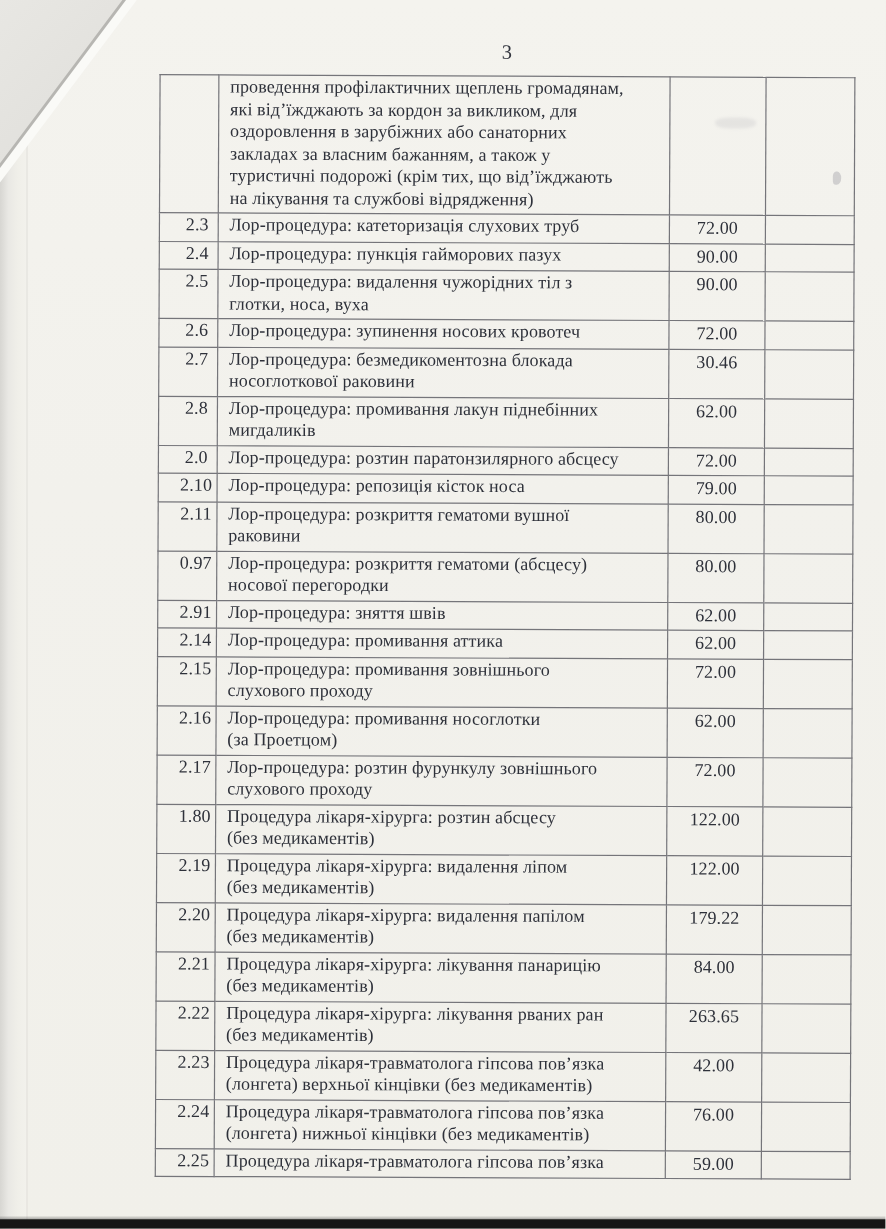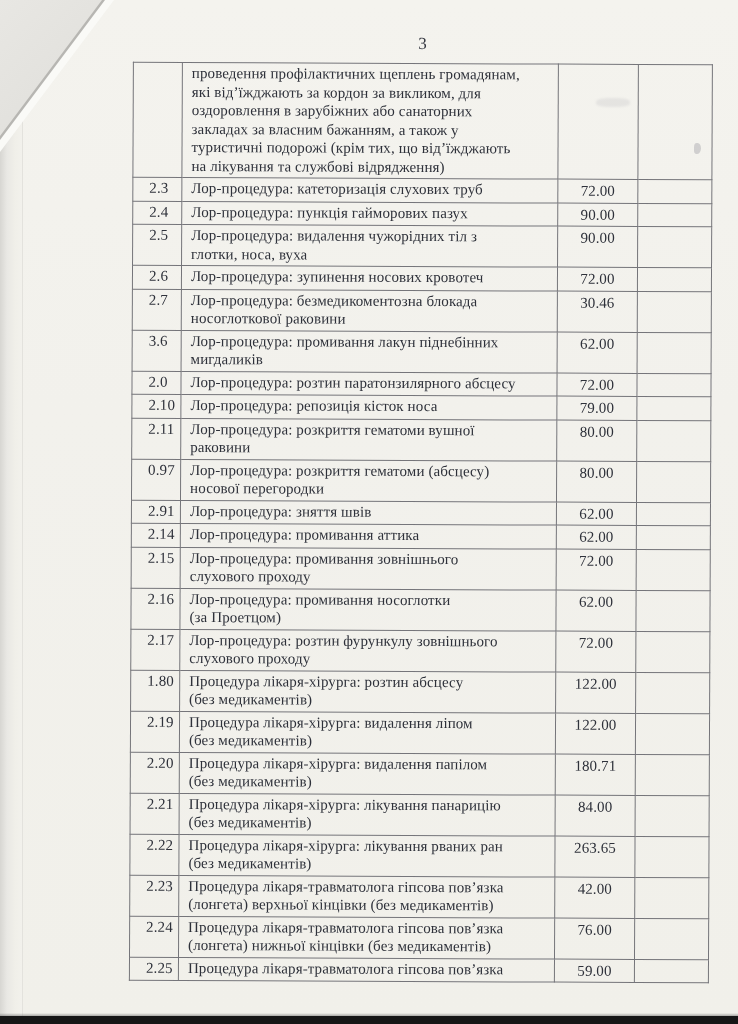--- a/index.html
+++ b/index.html
@@ -88,21 +88,21 @@
     line-height: 18.5px;
     color: #2e313a;
     letter-spacing: 0.1px;
   }
   table.price-table td {
     border: 1px solid #75757a;
     vertical-align: top;
     overflow: hidden;
   }
   td.c-num {
-    text-align: left;
+    text-align: center;
     padding: 1px 2px 2px 16px;
   }
   td.c-desc {
     padding: 1px 6px 2px 9px;
     white-space: pre-line;
   }
   td.c-price {
     text-align: center;
     padding: 2px 2px 2px 2px;
   }
@@ -194,21 +194,21 @@
 
   <tr>
     <td class="c-num">2.7</td>
     <td class="c-desc">Лор-процедура: безмедикоментозна блокада
 носоглоткової раковини</td>
     <td class="c-price">30.46</td>
     <td class="c-note"></td>
   </tr>
 
   <tr>
-    <td class="c-num">3.6</td>
+    <td class="c-num">2.8</td>
     <td class="c-desc">Лор-процедура: промивання лакун піднебінних
 мигдаликів</td>
     <td class="c-price">62.00</td>
     <td class="c-note"></td>
   </tr>
 
   <tr>
     <td class="c-num">2.0</td>
     <td class="c-desc">Лор-процедура: розтин паратонзилярного абсцесу</td>
     <td class="c-price">72.00</td>
@@ -289,21 +289,21 @@
     <td class="c-desc">Процедура лікаря-хірурга: видалення ліпом
 (без медикаментів)</td>
     <td class="c-price">122.00</td>
     <td class="c-note"></td>
   </tr>
 
   <tr>
     <td class="c-num">2.20</td>
     <td class="c-desc">Процедура лікаря-хірурга: видалення папілом
 (без медикаментів)</td>
-    <td class="c-price">180.71</td>
+    <td class="c-price">179.22</td>
     <td class="c-note"></td>
   </tr>
 
   <tr>
     <td class="c-num">2.21</td>
     <td class="c-desc">Процедура лікаря-хірурга: лікування панарицію
 (без медикаментів)</td>
     <td class="c-price">84.00</td>
     <td class="c-note"></td>
   </tr>

